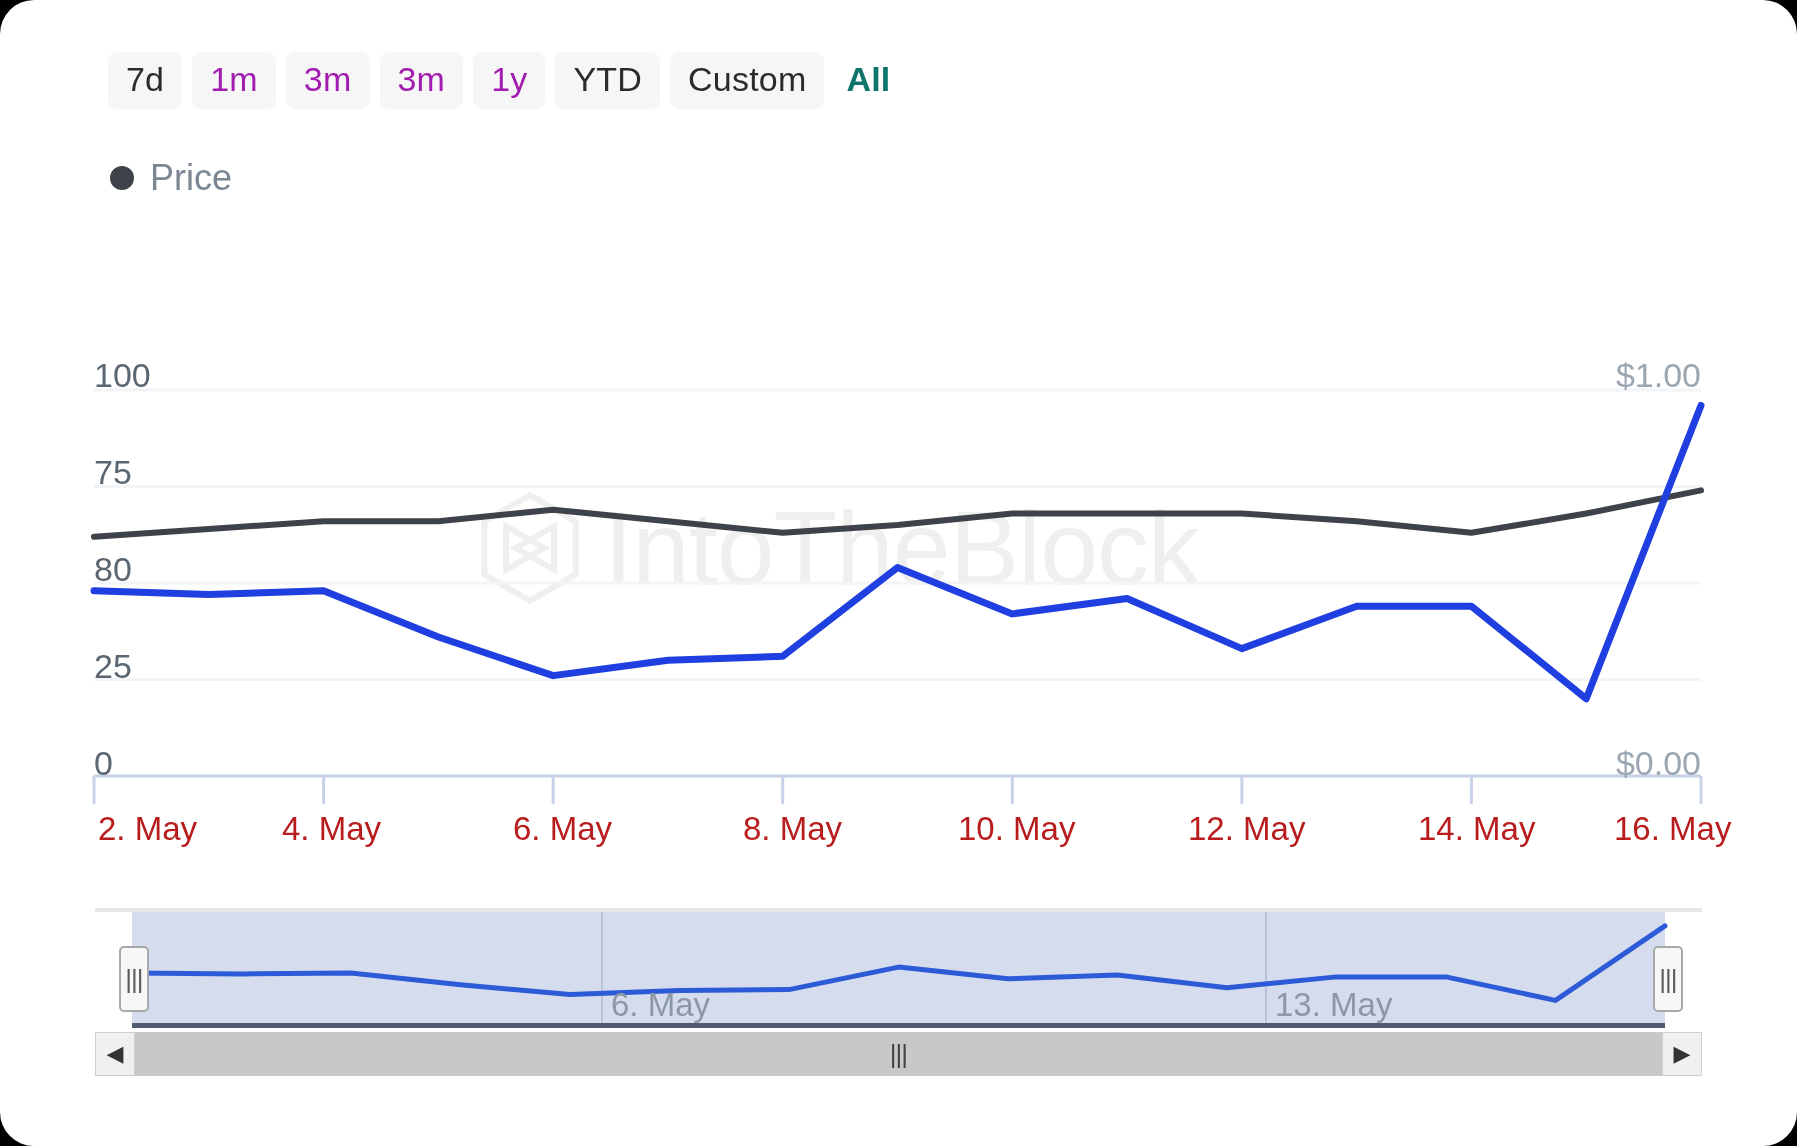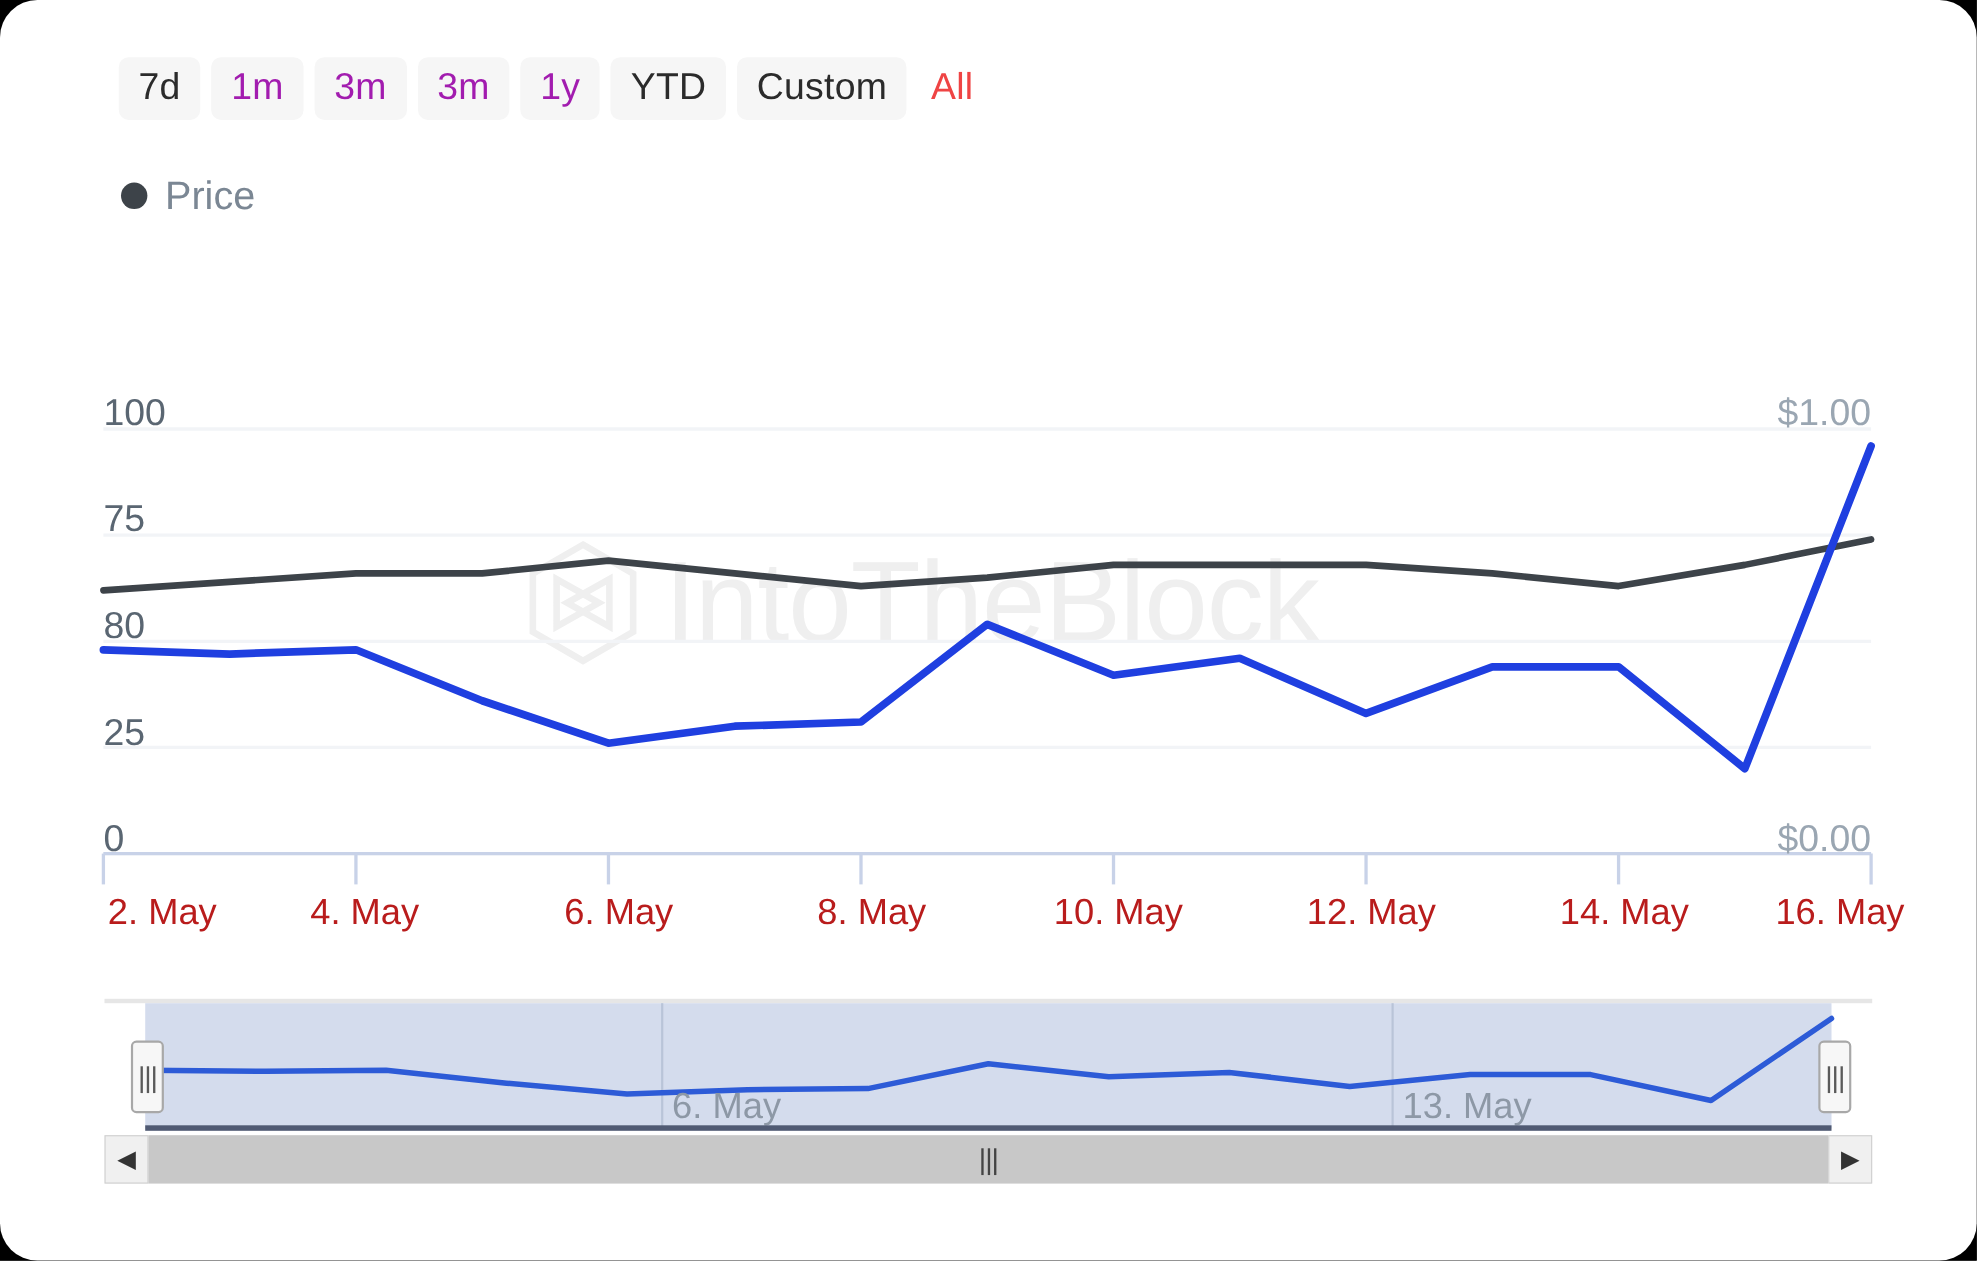--- a/index.html
+++ b/index.html
@@ -39,22 +39,22 @@
     font-size: 34px;
     line-height: 1;
     color: #2b2b2b;
     font-family: "Liberation Sans", sans-serif;
     cursor: pointer;
     letter-spacing: .2px;
   }
   .range-btn.muted { color: #a21caf; }
   .range-btn.plain {
     background: transparent;
-    font-weight: normal;
-    color: #ef4444;
+    font-weight: bold;
+    color: #0f766e;
     padding-left: 12px;
     padding-right: 12px;
   }
 
   
   #legend {
     position: absolute;
     left: 110px;
     top: 160px;
     display: flex;

